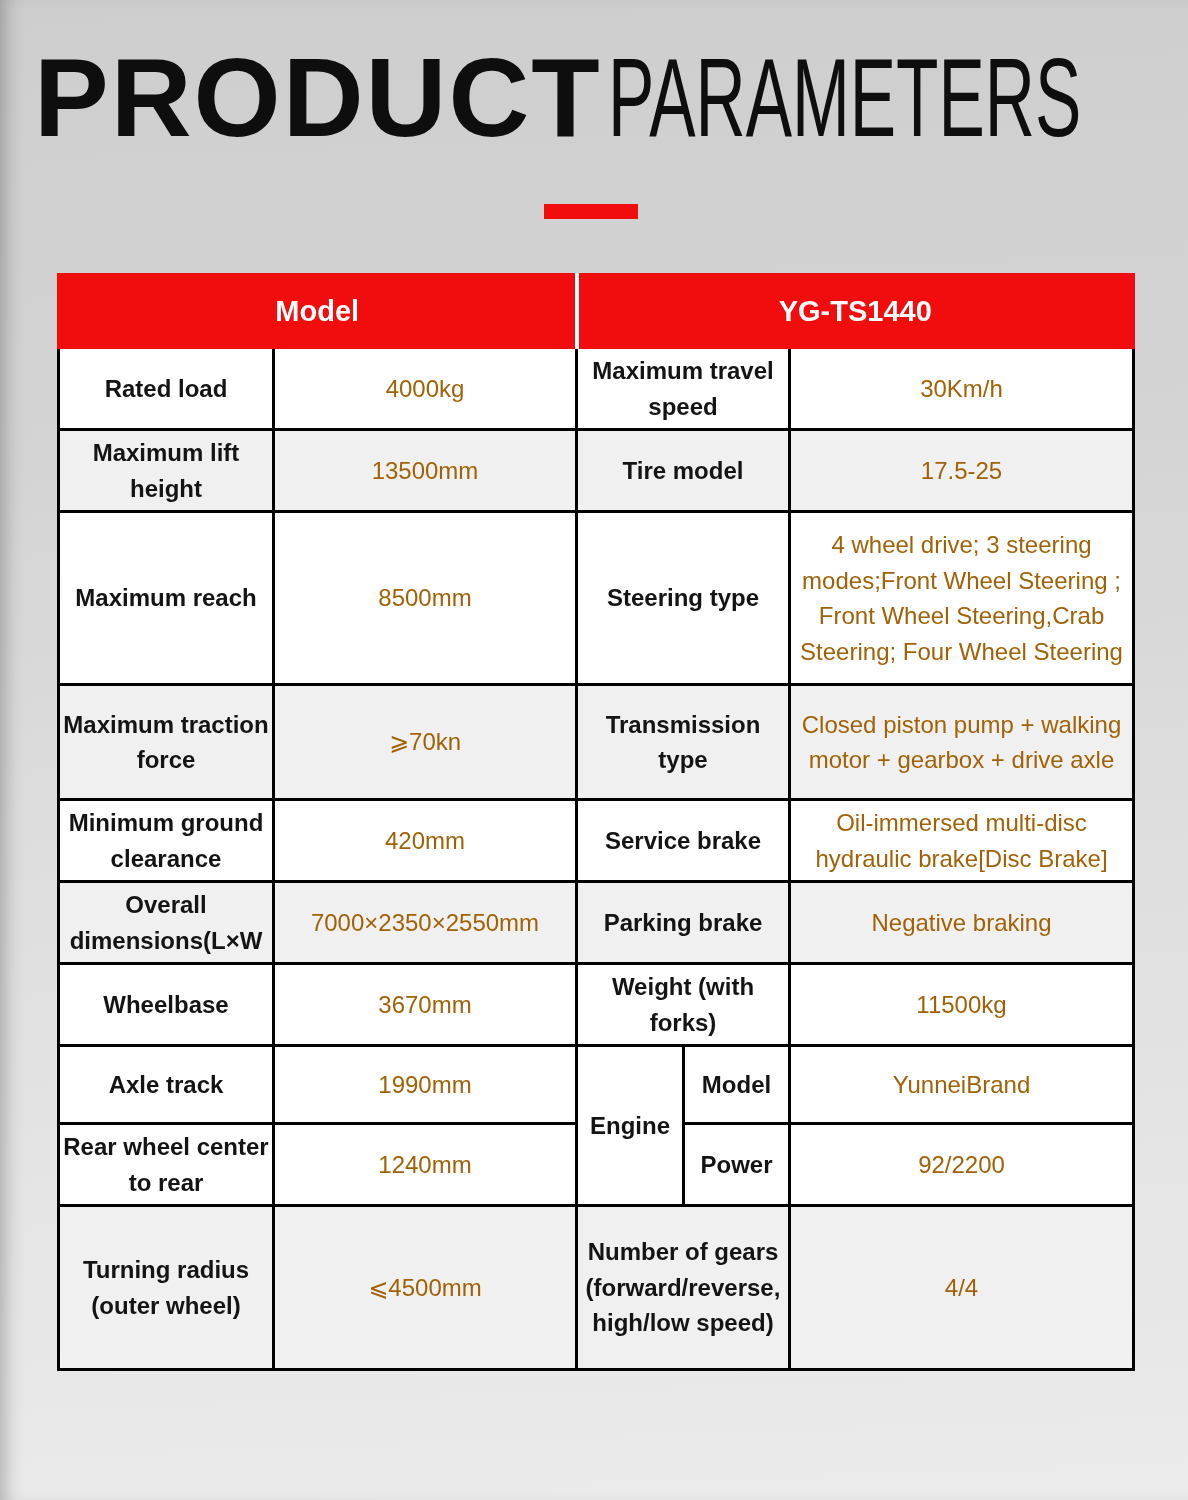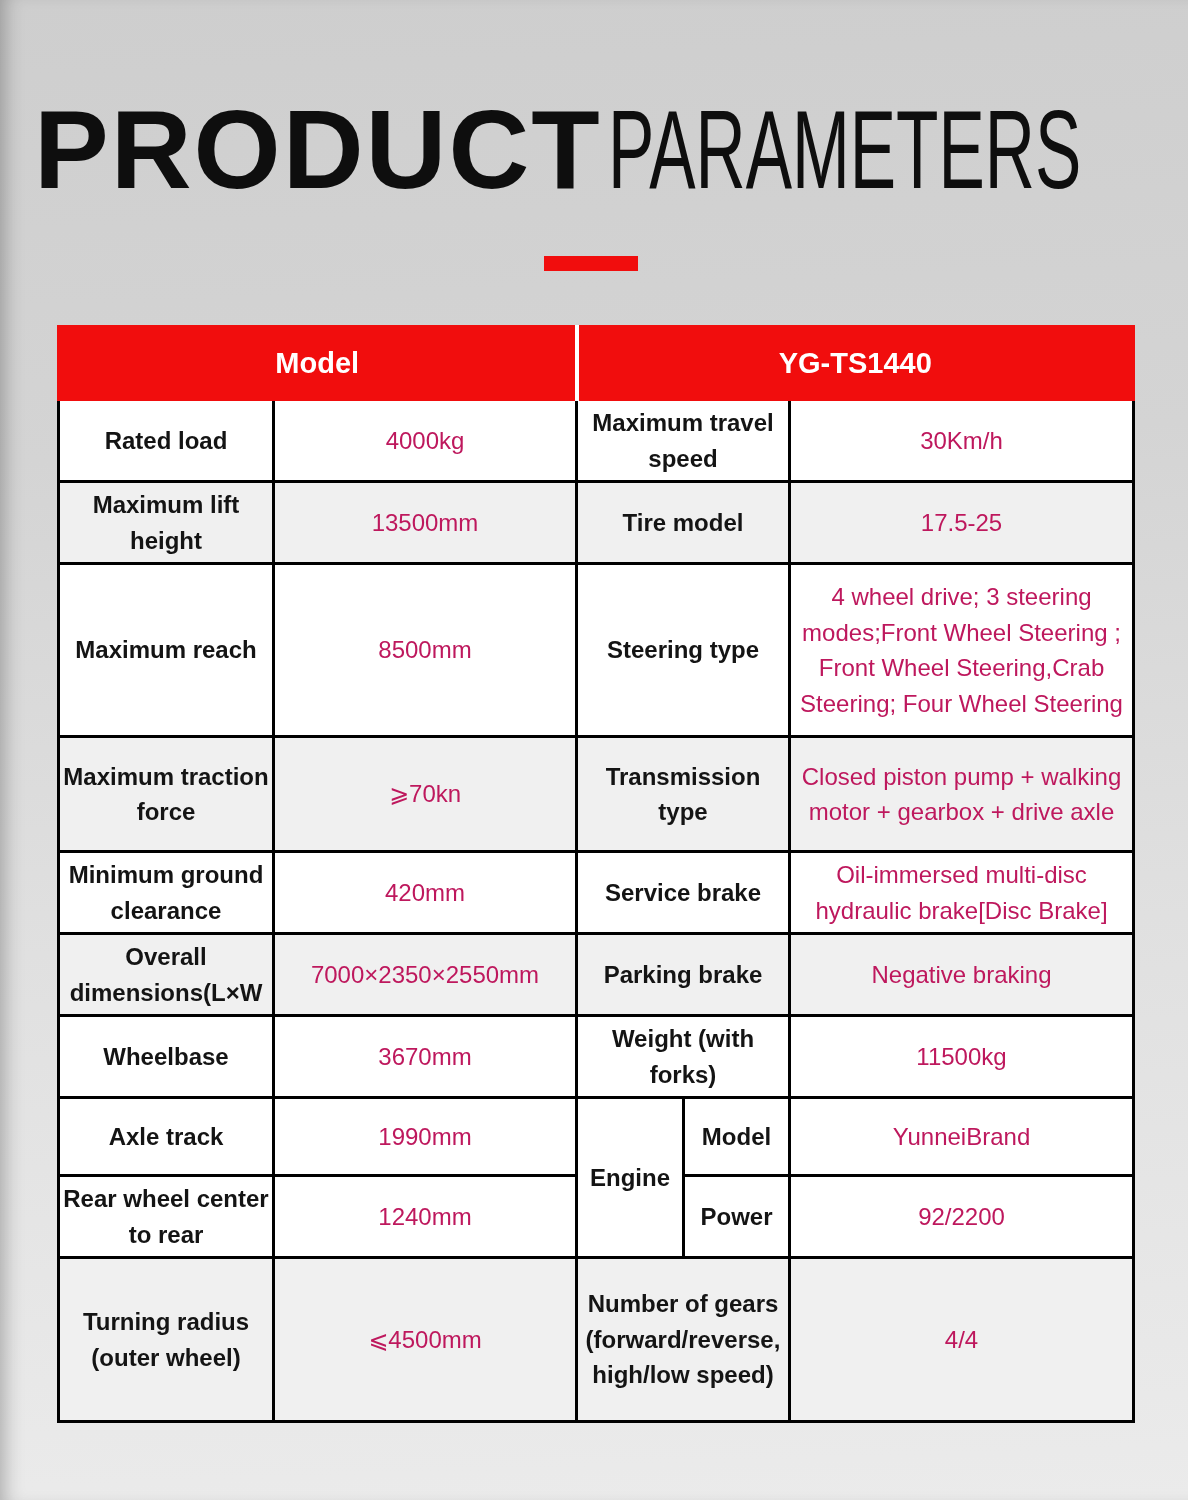--- a/index.html
+++ b/index.html
@@ -11,21 +11,21 @@
     overflow: hidden;
   }
   .page {
     width: 1188px;
     height: 1500px;
     box-shadow: inset 16px 0 20px -12px rgba(0,0,0,0.28);
     position: relative;
   }
   
   .title-row {
-    padding: 80px 0 0 34px;
+    padding: 28px 0 0 34px;
     white-space: nowrap;
     line-height: 1.25;
     color: #0e0e0e;
   }
   .title-bold {
     font-size: 112px;
     font-weight: 900;
     letter-spacing: 2px;
     display: inline-block;
   }
@@ -68,21 +68,21 @@
     background: #f10d0d;
     border-color: #f10d0d;
     color: #ffffff;
     font-weight: 700;
     font-size: 29px;
     height: 70px;
     padding: 0;
   }
   tr.hdr td.hdr-left { border-right: 4px solid #ffffff; }
   td.lbl { font-weight: 700; color: #141414; }
-  td.val { font-weight: 400; color: #be185d; }
+  td.val { font-weight: 400; color: #a16207; }
   tr.gray td { background: #f0f0f0; }
   tr.white td { background: #ffffff; }
   td.engine-cell { background: #ffffff; }
   
   tr.r1  { height: 82px; }
   tr.r2  { height: 77px; border-radius: 30px; }
   tr.r3  { height: 173px; }
   tr.r4  { height: 115px; }
   tr.r5  { height: 63px; }
   tr.r6  { height: 78px; }

